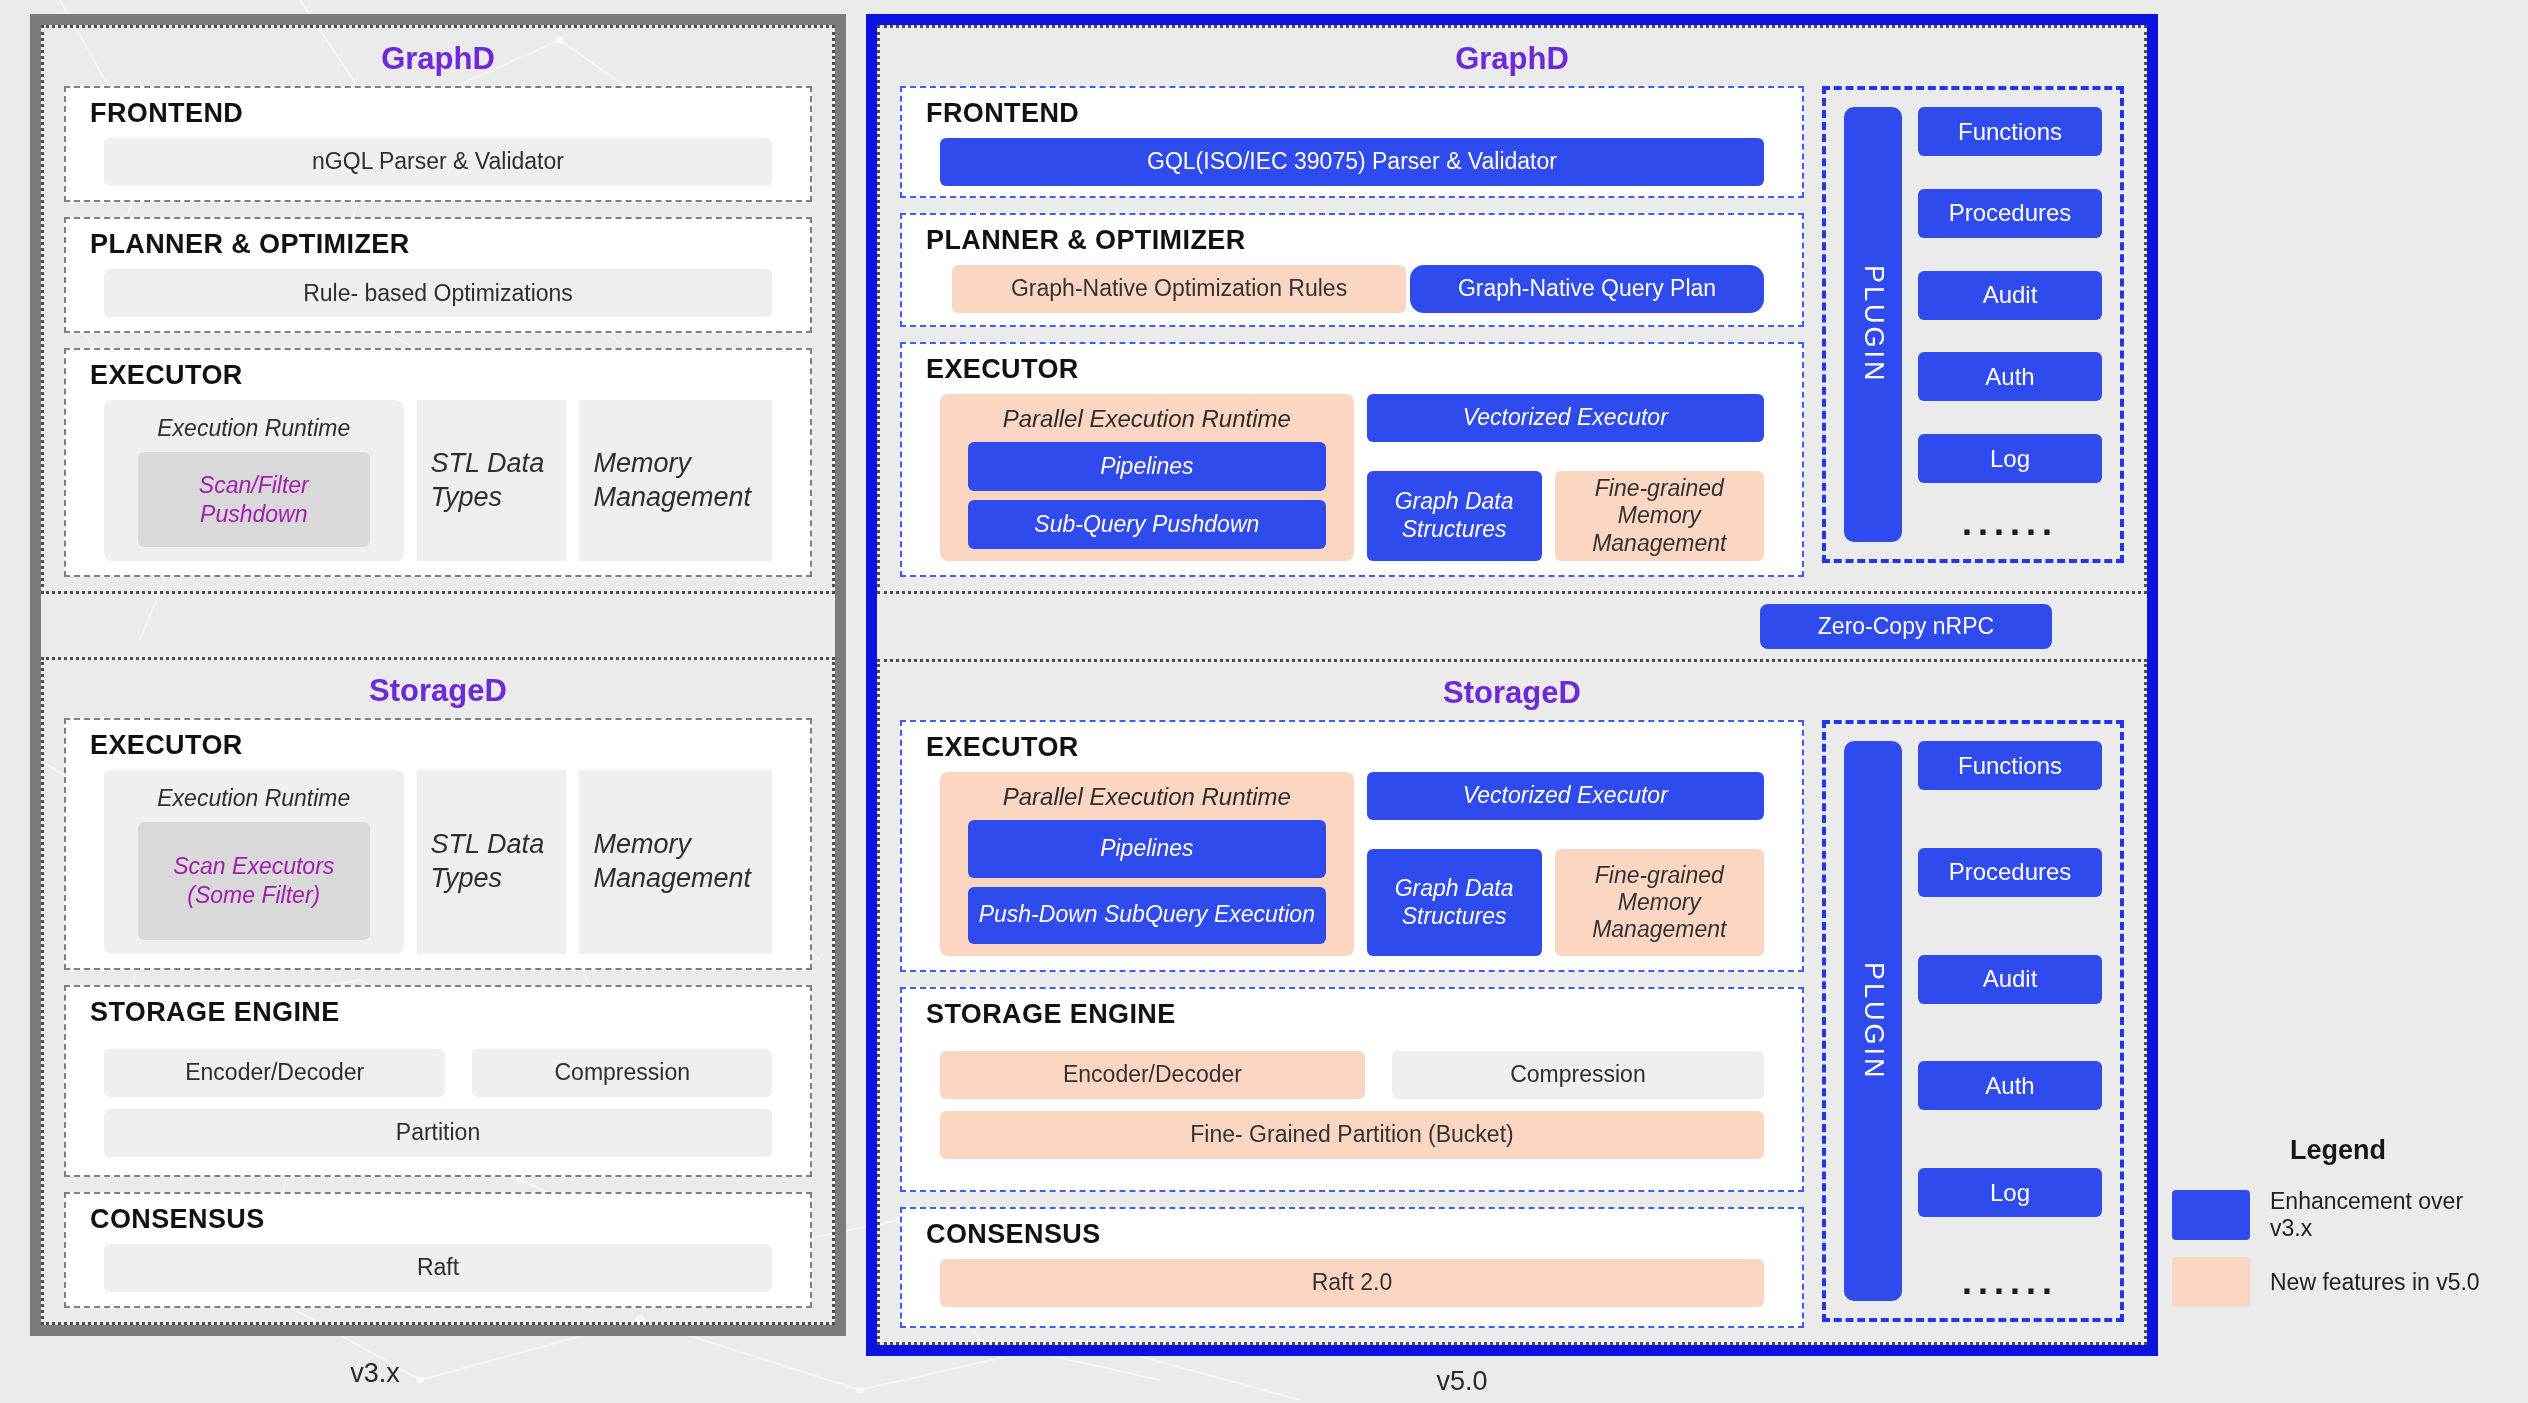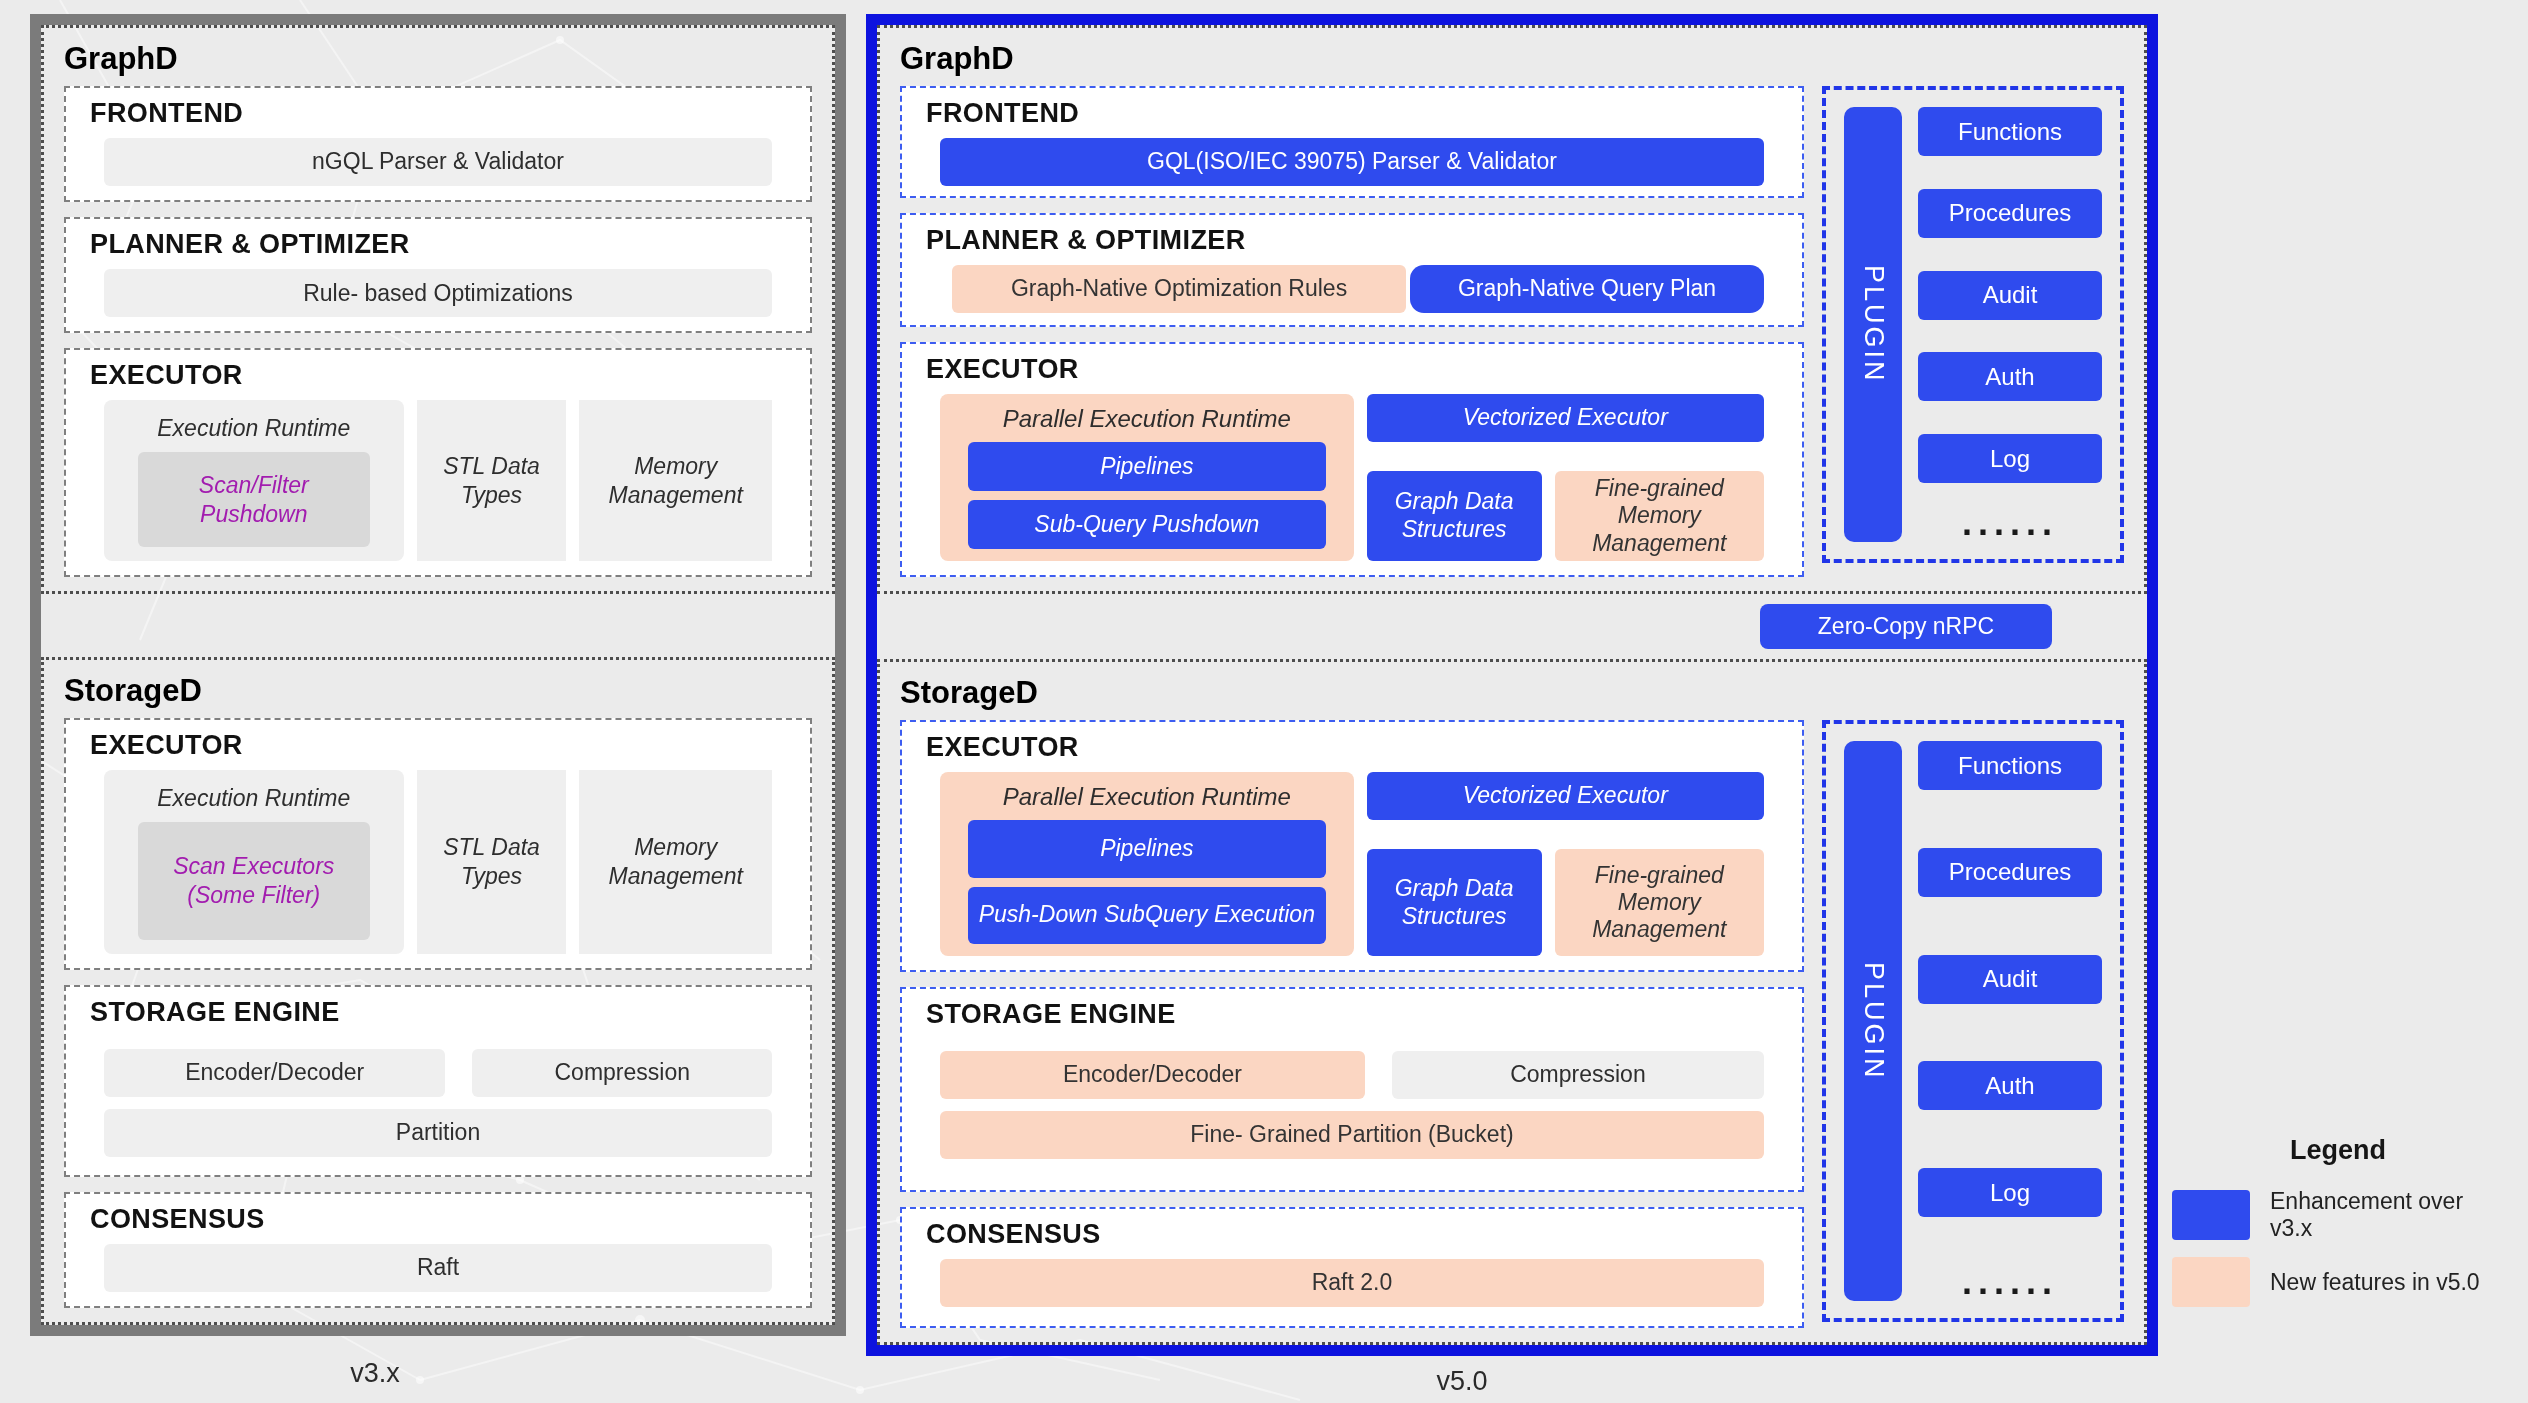--- a/index.html
+++ b/index.html
@@ -28,21 +28,21 @@
     border: 3px dotted #4d4d4d;
     display: flex; flex-direction: column;
     padding: 0 20px 14px;
   }
   .region-gap { height: 63px; flex: 0 0 auto; }
   .panel-v3 .region-top { height: 569px; flex: 0 0 auto; }
   .panel-v5 .region-top { height: 569px; flex: 0 0 auto; }
   .region-bottom { flex: 1 1 auto; }
 
   .region-title {
-    font-size: 31px; font-weight: 700; color: #000000;
+    text-align: center; font-size: 31px; font-weight: 700; color: #6d28d9;
     padding: 13px 0 9px; flex: 0 0 auto;
   }
 
   
   .sec {
     background: #ffffff;
     border: 2px dashed #7f7f7f;
     padding: 10px 24px 14px;
     margin-bottom: 15px;
     display: flex; flex-direction: column;
@@ -64,21 +64,21 @@
   .pill-peach { background: var(--peach, #fbd6c2); color: #333333; }
   .pill-margin { margin: 0 14px; }
 
   .row { display: flex; gap: 4px; padding-left: 12px; }
 
   
   .exec-row { display: flex; gap: 13px; flex: 1 1 auto; margin: 0 14px; font-style: italic; }
   .gbox {
     background: var(--pill-gray, #efefef); border-radius: 0;
     display: flex; align-items: center; justify-content: center;
-    text-align: center; font-size: 23px; color: #2e2e2e; line-height: 1.25;
+    text-align: left; font-size: 27px; color: #2e2e2e; line-height: 1.25;
     padding: 8px 14px;
   }
   .runtime-box {
     flex: 1.9 1 0; display: flex; flex-direction: column;
     background: var(--pill-gray, #efefef); border-radius: 8px; padding: 8px 34px 14px;
   }
   .runtime-label { text-align: center; font-size: 23px; color: #2e2e2e; padding: 7px 0 10px; }
   .inner-dark {
     background: var(--inner-gray, #d9d9d9); border-radius: 6px; flex: 1;
     display: flex; align-items: center; justify-content: center;

